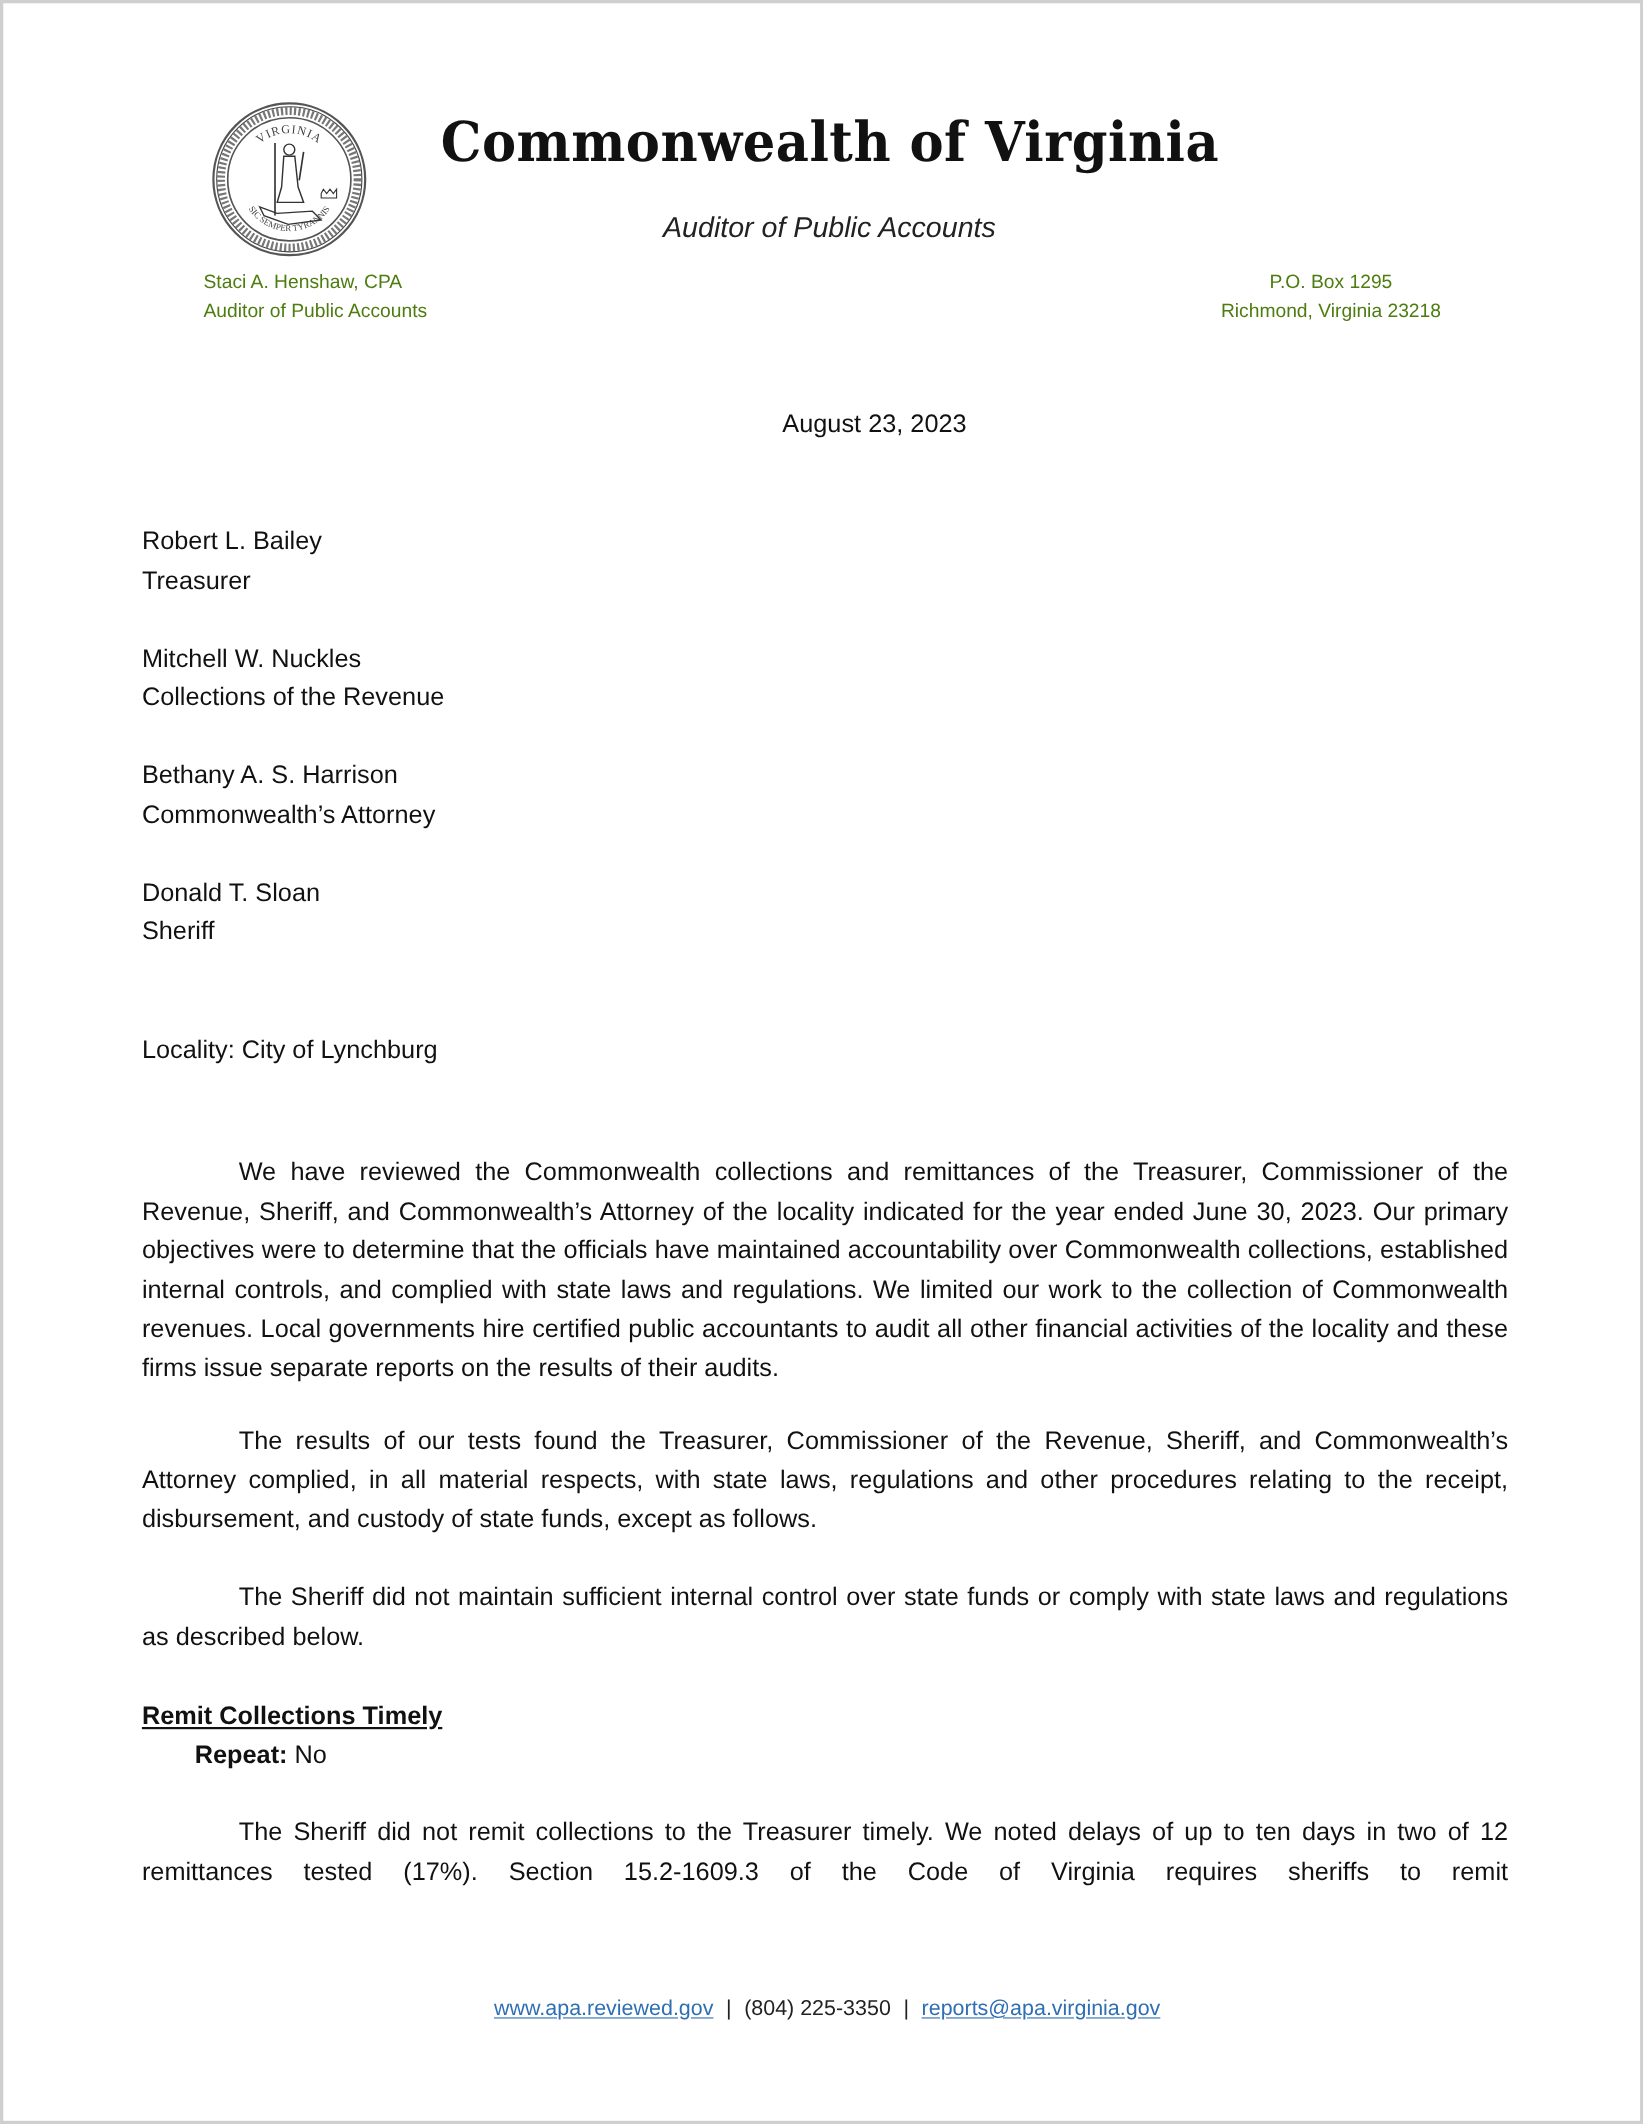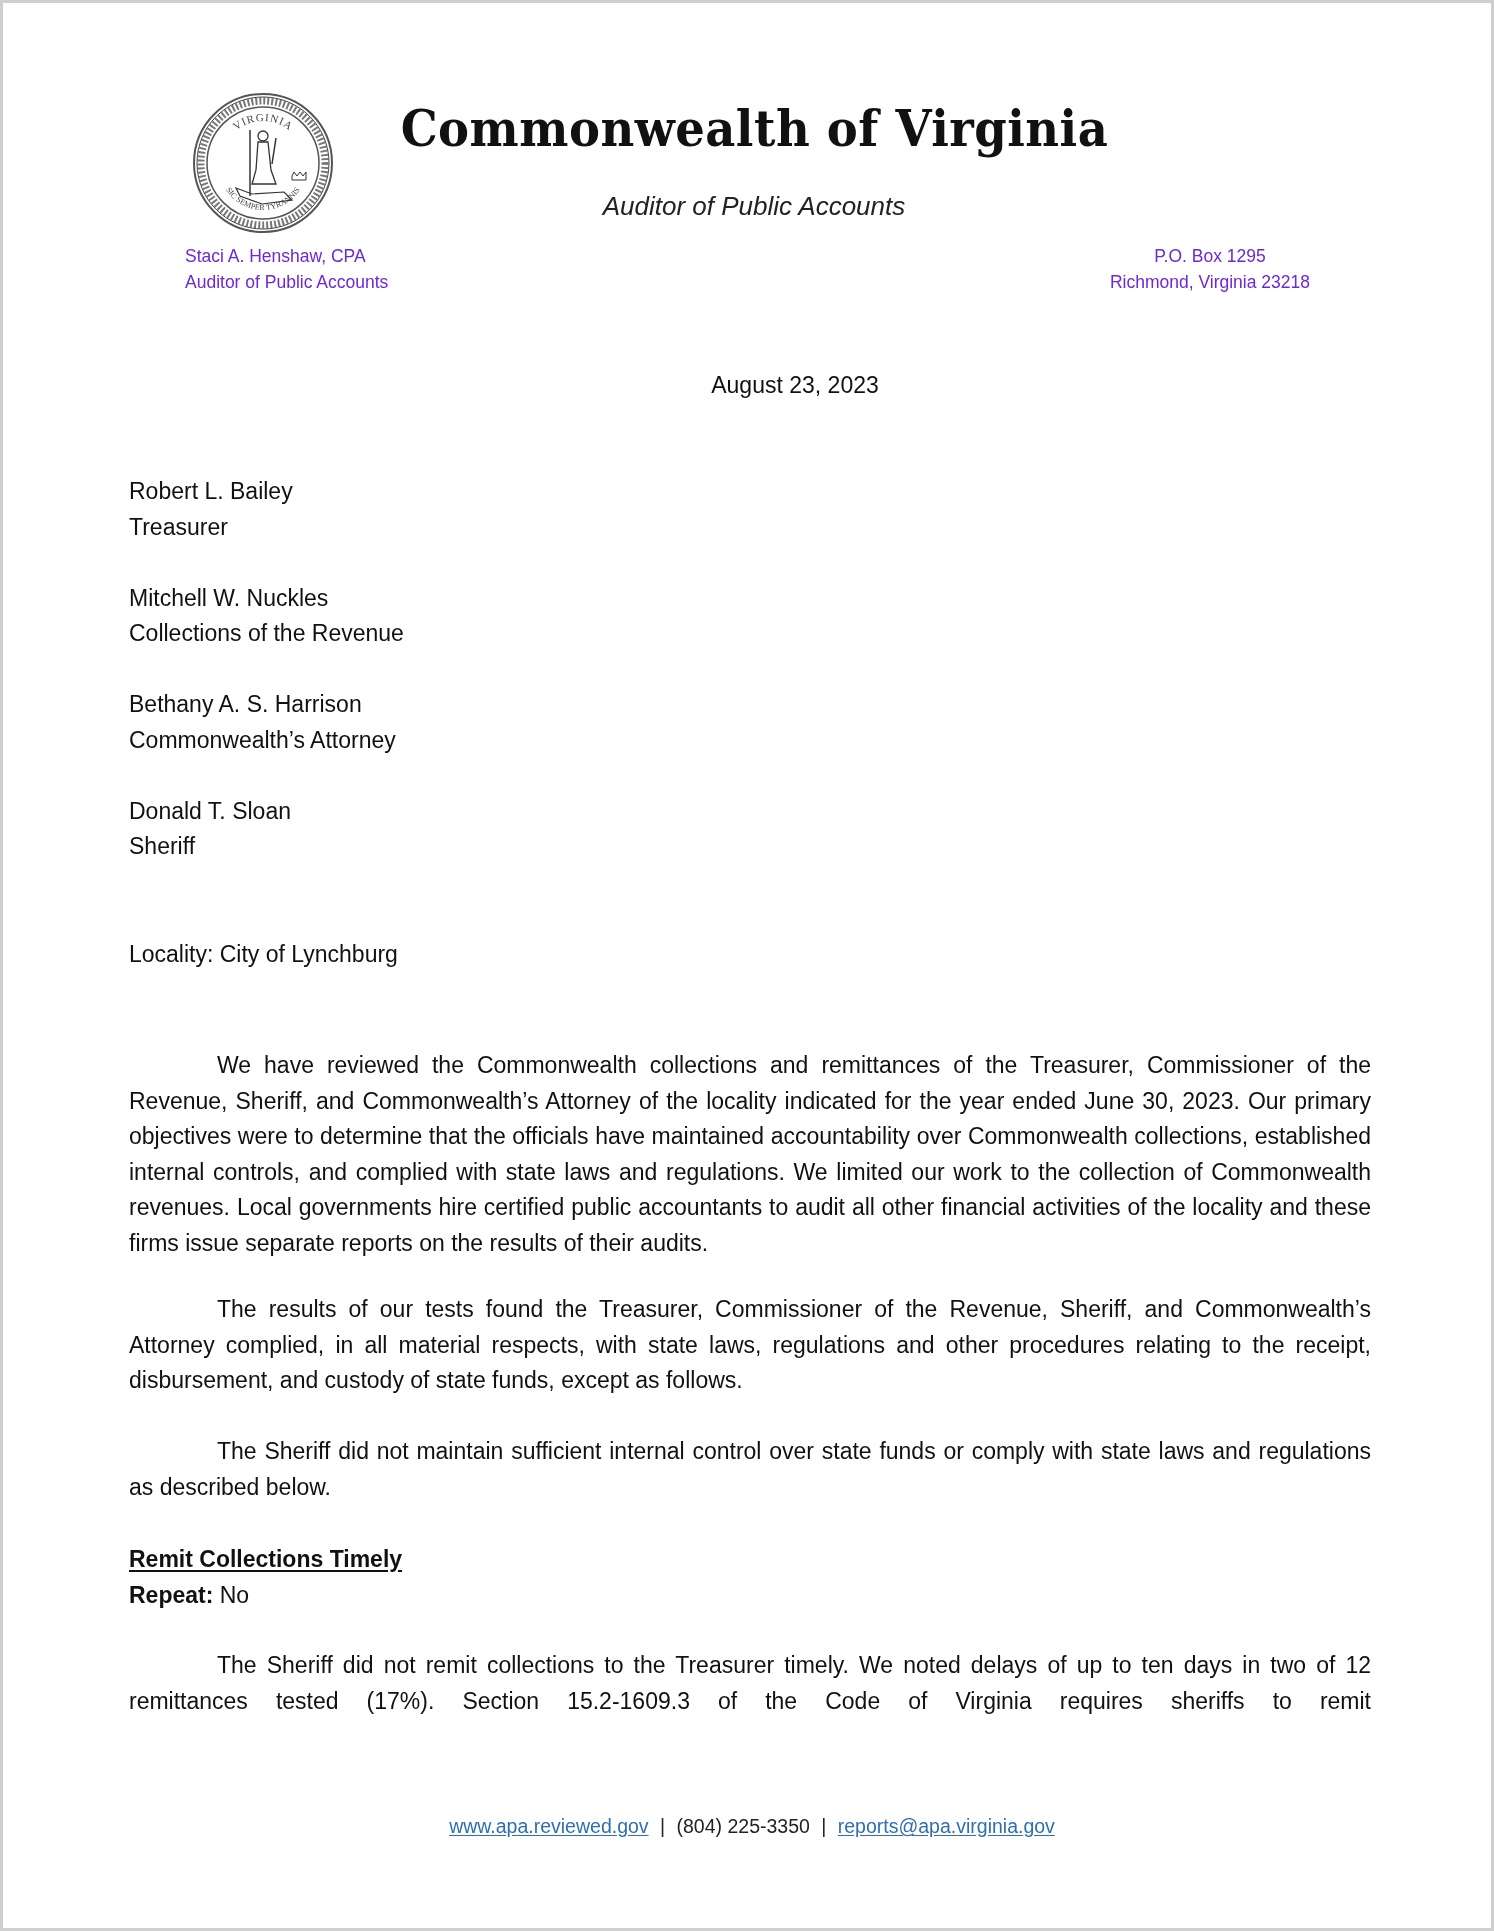--- a/index.html
+++ b/index.html
@@ -14,40 +14,40 @@
     position:absolute; left:0; width:1494px; top:96px; text-align:center;
     font-family:"DejaVu Serif", serif; font-weight:bold; font-size:50px;
     letter-spacing:0.5px; color:#111;
     padding-left:4px;
   }
   .title span { display:inline-block; transform:scaleX(0.93); }
   .subtitle {
     position:absolute; left:0; width:1494px; top:188px; text-align:center;
     font-style:italic; font-size:26px; color:#222; padding-left:4px;
   }
-  .small { font-size:17.5px; color:#6d28d9; line-height:26px; }
+  .small { font-size:17.5px; color:#4d7c0f; line-height:26px; }
   .left-addr { position:absolute; left:182px; top:240px; }
   .right-addr { position:absolute; right:181px; top:240px; text-align:center; }
   .body-text { font-size:23px; line-height:35.5px; color:#111; }
   .date { position:absolute; left:0; width:1494px; top:365px; text-align:center; padding-left:90px; box-sizing:border-box; }
   .recips { position:absolute; left:126px; top:471px; }
   .recip-block { margin-bottom:35.5px; }
   .recip-block div { height:35.5px; }
   .locality { position:absolute; left:126px; top:934px; }
   .para {
     position:absolute; left:126px; width:1242px; text-align:justify;
     text-align-last:left; margin:0;
   }
   .para .indent { display:inline-block; width:88px; }
   .p1 { top:1005px;margin-top:40px; }
   .p2 { top:1289px; }
   .p3 { top:1431px; }
   .finding-head { position:absolute; left:126px; top:1539px; font-weight:bold; text-decoration:underline; text-underline-offset:3px; }
   .repeat { position:absolute; left:126px; top:1575px; }
-  .repeat b { font-weight:bold; }
+  .repeat b { font-weight:bold;margin-left:48px; }
   .p4 { top:1645px; text-align-last:justify; }
   .footer {
     position:absolute; left:0; width:1494px; top:1812px; text-align:center;
     font-size:19.5px; color:#222; padding-left:4px; box-sizing:border-box;
   }
   .footer a { color:#2e6fb3; text-decoration:underline; text-underline-offset:2px; }
   .footer .sep { margin:0 6px; }
 </style>
 </head>
 <body>

